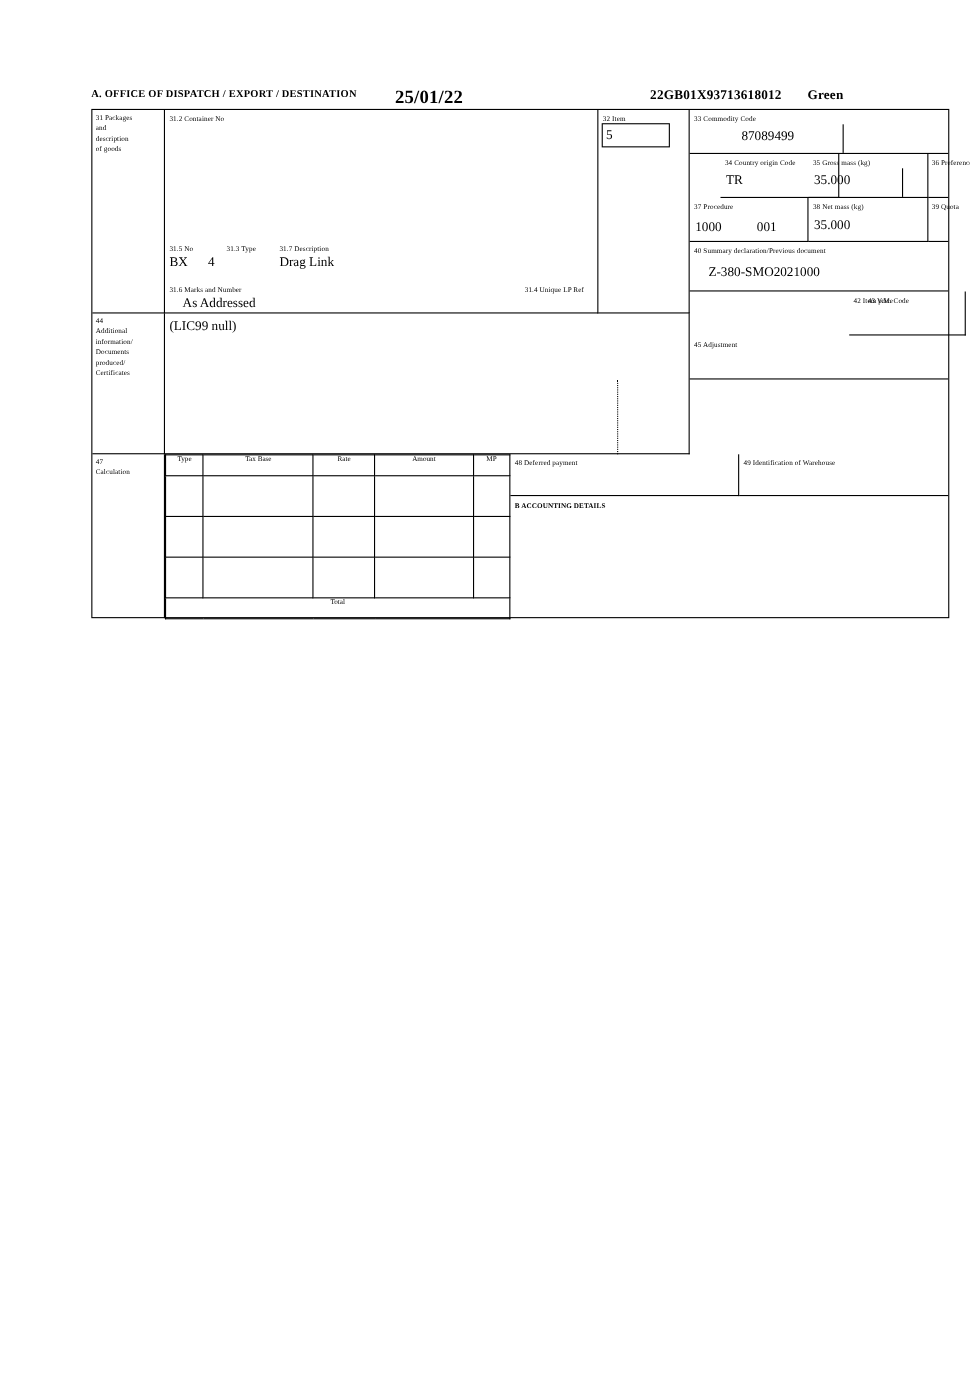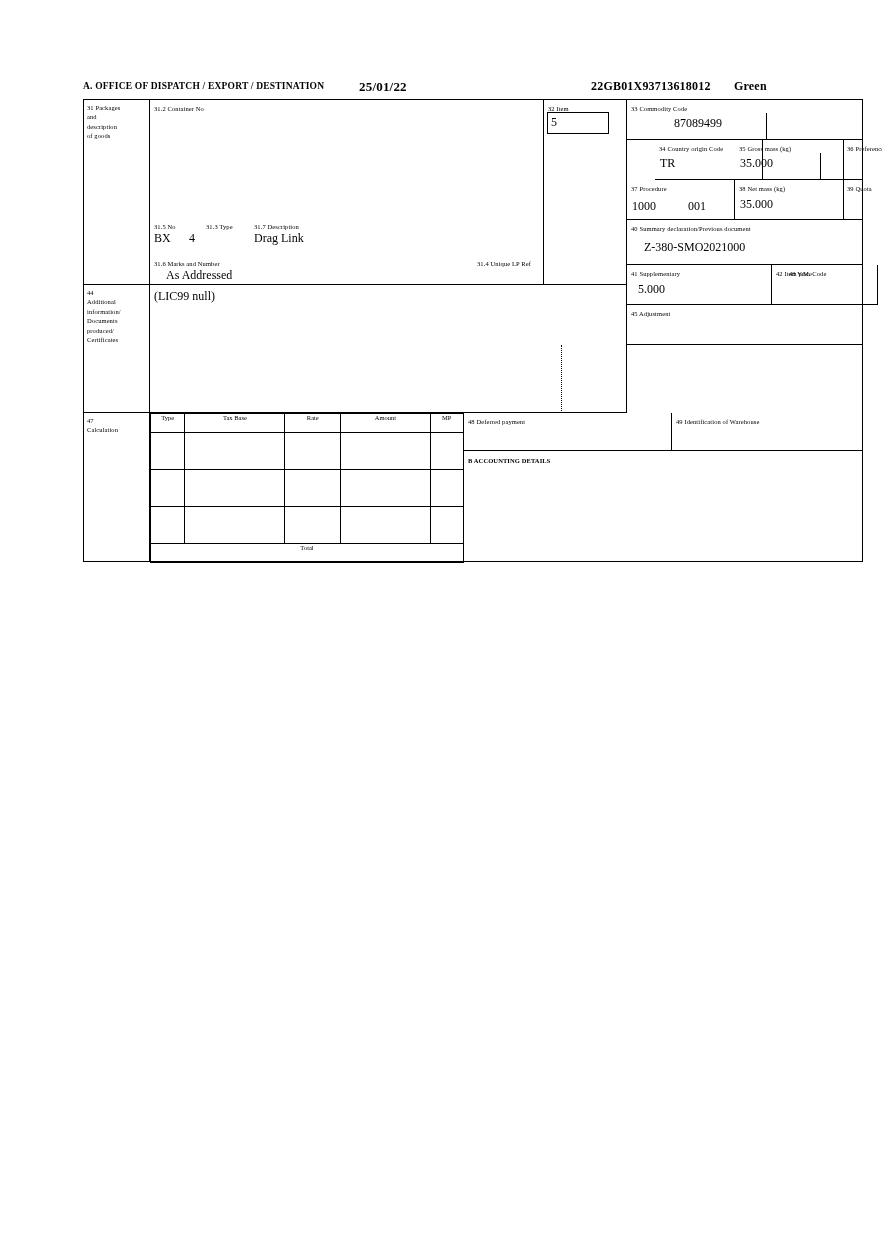--- a/index.html
+++ b/index.html
@@ -24,21 +24,21 @@
     position: absolute;
     top: 80px;
     left: 83px;
     width: 780px;
     height: 16px;
     font-size: 9.5px;
     font-weight: bold;
     letter-spacing: .2px;
   }
   .hdr .h-left { position: absolute; left: 0; top: 1px; }
-  .hdr .h-date { position: absolute; left: 276px; top: -1px; font-size: 13px; font-weight: bold; }
+  .hdr .h-date { position: absolute; left: 276px; top: -1px; font-size: 17px; font-weight: bold; }
   .hdr .h-mrn { position: absolute; left: 508px; top: -1px; font-size: 12px; font-weight: bold; }
   .hdr .h-lane { position: absolute; left: 651px; top: -1px; font-size: 12px; font-weight: bold; }
 
   
   .frame {
     position: absolute;
     left: 83px;
     top: 99px;
     width: 780px;
     height: 463px;
@@ -175,24 +175,20 @@
     <div class="box bb" style="left:760px; top:80px; width:18px; height:40px;">
       <div class="lbl" style="position:absolute; left:3px; top:4px; white-space:nowrap;">39 Quota</div>
       <div class="val" style="position:absolute; left:3px; top:16px;"></div>
     </div>
 
     <div class="box bb" style="left:543px; top:120px; width:235px; height:45px;">
       <div class="lbl" style="position:absolute; left:4px; top:4px;">40 Summary declaration/Previous document</div>
       <div class="val val-lg" style="position:absolute; left:17px; top:20px;">Z-380-SMO2021000</div>
     </div>
 
-    <div class="box bb br" style="left:543px; top:165px; width:145px; height:40px;">
-      <div class="lbl" style="position:absolute; left:4px; top:4px;">41 Supplementary</div>
-      <div class="val val-lg" style="position:absolute; left:11px; top:17px;">5.000</div>
-    </div>
 
     <div class="box bb br" style="left:688px; top:165px; width:106px; height:40px; border-right:1px solid #000;">
       <div class="lbl" style="position:absolute; left:4px; top:4px;">42 Item price</div>
       <div class="val" style="position:absolute; left:5px; top:16px;"></div>
     </div>
 
     <div class="box bb" style="left:794px; top:165px; width:0px; height:40px;">
     </div>
     <div class="lbl" style="position:absolute; left:705px; top:169px; white-space:nowrap;">43 V.M. Code</div>
     <div class="val" style="position:absolute; left:705px; top:182px;"></div>

